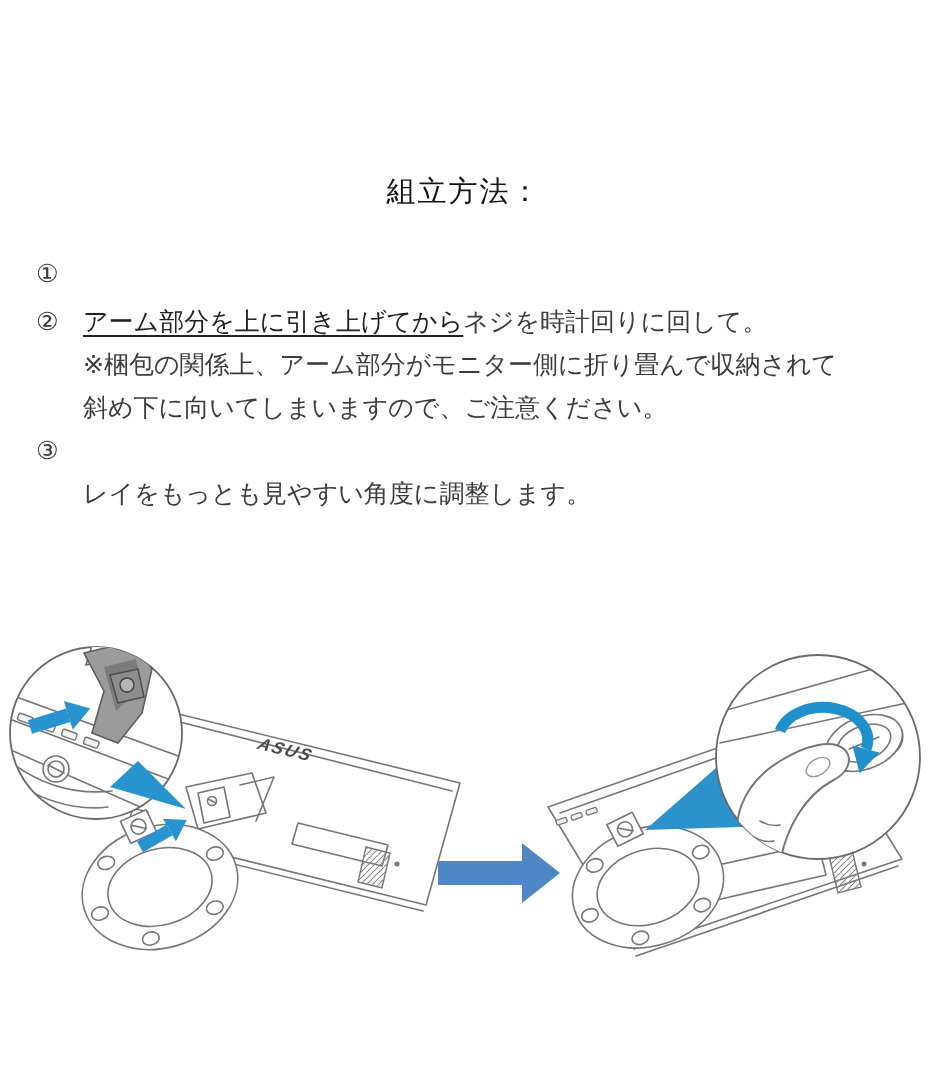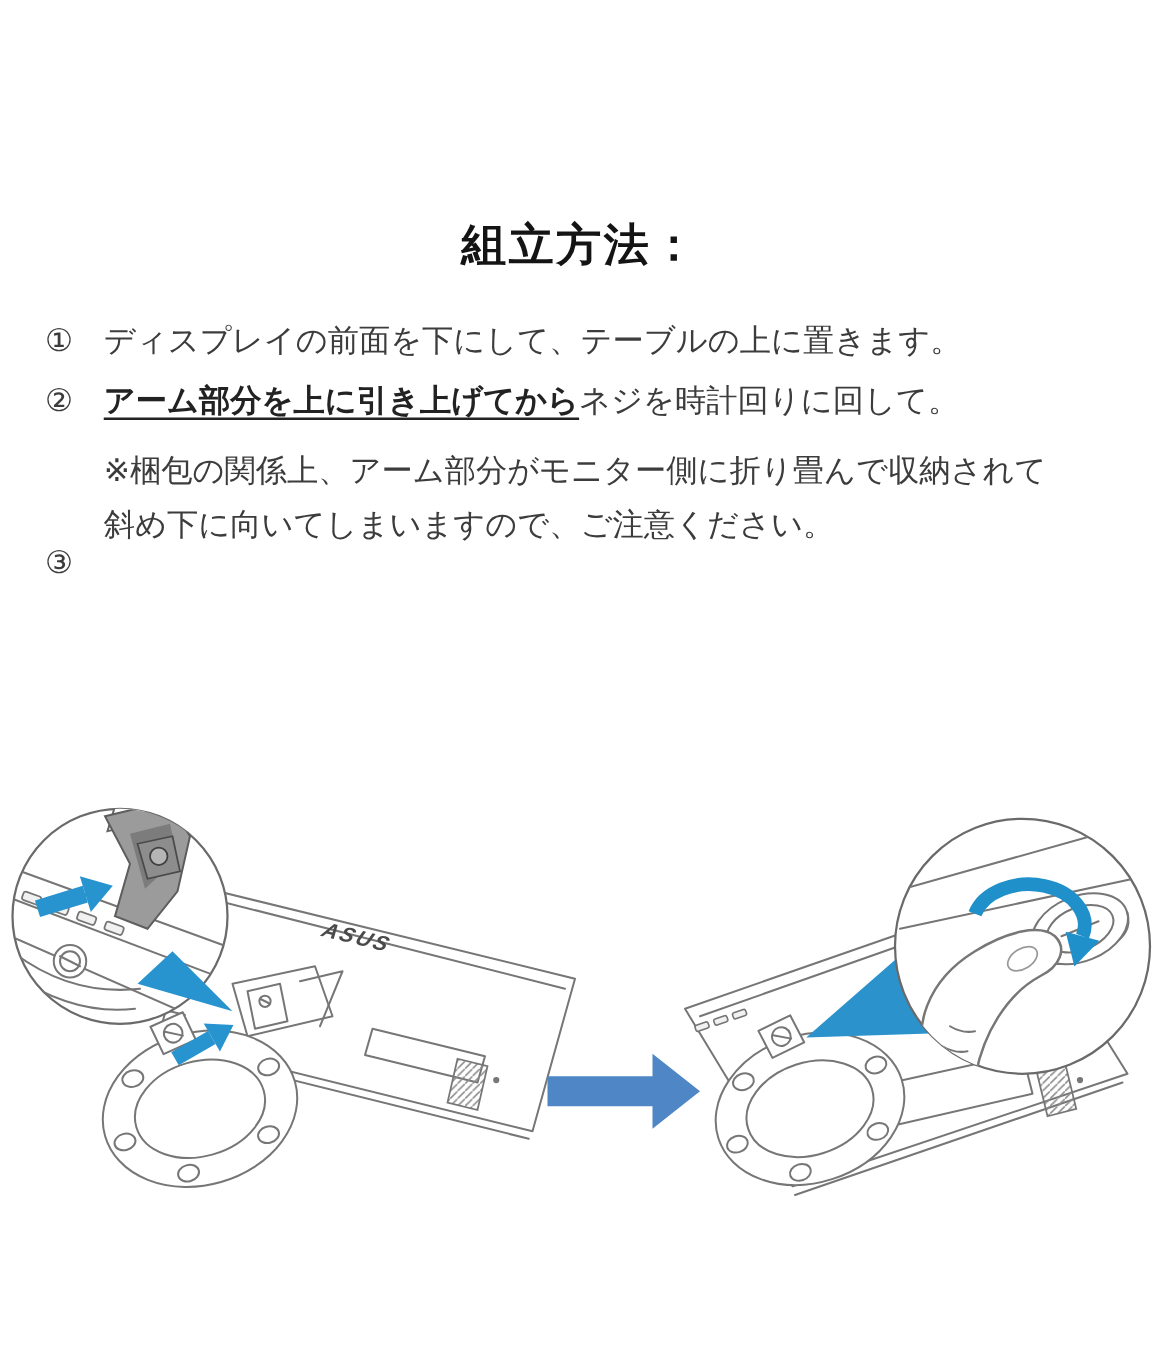--- a/index.html
+++ b/index.html
@@ -2,65 +2,67 @@
 <html><head>
 <meta charset="utf-8">
 <style>
   html,body{margin:0;padding:0;}
   body{
     width:928px;height:1080px;background:#ffffff;position:relative;overflow:hidden;
     font-family:"Liberation Sans","DejaVu Sans",sans-serif;
   }
   .doc-title{
     position:absolute;top:172px;left:0;width:100%;
-    text-align:center;font-size:36px;font-weight:bold;color:#141414;
+    text-align:center;font-size:29px;font-weight:normal;color:#141414;
     letter-spacing:2px;margin:0;
   }
   .steps{
     position:absolute;top:258px;left:36px;right:24px;
     font-size:25px;color:#3c3c3c;line-height:30px;
   }
   .step-row{display:flex;height:43px;align-items:flex-start;}
   .step-row.gap{margin-top:5px;}
   .marker{width:47px;flex:none;color:#3c3c3c;}
-  .indent{padding-left:47px;align-items:flex-end;}
+  .indent{padding-left:47px;}
   .em{
-    font-weight:bold;color:#222;
+    font-weight:normal;color:#222;
     text-decoration:underline;text-underline-offset:5px;text-decoration-thickness:2px;
   }
   .diagram-wrap{position:absolute;top:615px;left:0;width:928px;height:445px;}
   svg{display:block;}
   .ln{fill:none;stroke:#767676;stroke-width:1.6;stroke-linecap:round;stroke-linejoin:round;}
   .shape{fill:#ffffff;stroke:#767676;stroke-width:1.6;stroke-linejoin:round;}
   .accent{fill:#2793cf;stroke:none;}
   .bigarrow{fill:#4f86c6;stroke:none;}
   .beam{fill:#2b92cc;stroke:none;}
 </style>
 </head>
 <body>
 
 <h1 class="doc-title">組立方法：</h1>
 
 <div class="steps">
   <div class="step-row">
     <span class="marker">①</span>
-    <span>ディスプレイの前面を下にして、テーブルの上に置きます。</span>
   </div>
   <div class="step-row gap">
     <span class="marker">②</span>
     <span><span class="em">アーム部分を上に引き上げてから</span><span>ネジを時計回りに回して。</span></span>
   </div>
   <div class="step-row indent">
     <span>※梱包の関係上、アーム部分がモニター側に折り畳んで収納されて</span>
   </div>
   <div class="step-row indent">
     <span>斜め下に向いてしまいますので、ご注意ください。</span>
   </div>
   <div class="step-row">
     <span class="marker">③</span>
+  </div>
+  <div class="step-row indent">
+    <span>レイをもっとも見やすい角度に調整します。</span>
   </div>
 </div>
 
 <div class="diagram-wrap">
 <svg width="928" height="445" viewBox="0 0 928 445">
   <defs>
     <pattern id="hatch" patternUnits="userSpaceOnUse" width="6" height="6">
       <path d="M0,6 L6,0" stroke="#8a8a8a" stroke-width="1.2"></path>
     </pattern>
     <clipPath id="clipL">

